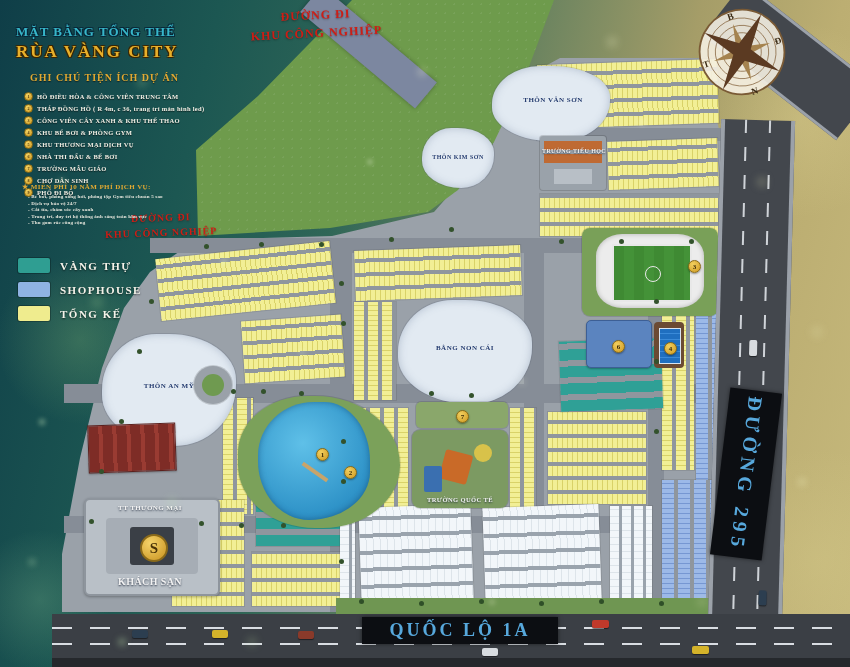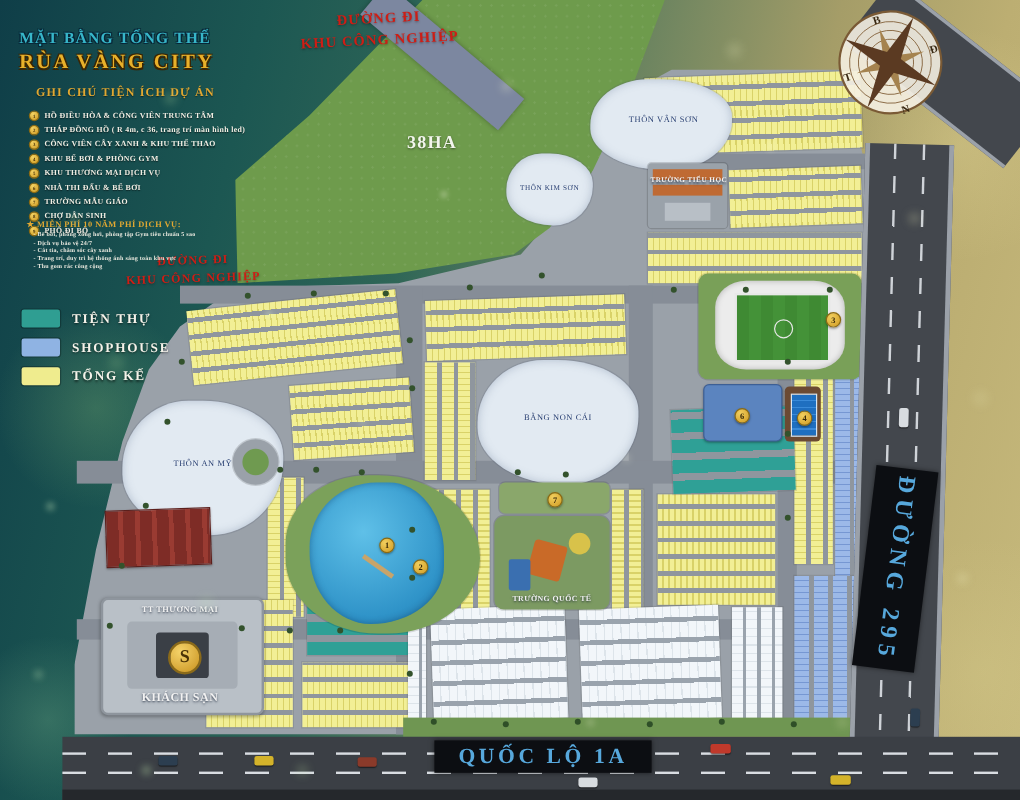--- a/index.html
+++ b/index.html
@@ -41,21 +41,21 @@
     repeating-linear-gradient(90deg, rgba(0,0,0,0) 0 12px, #8f969e 12px 16px),
     repeating-linear-gradient(0deg,#9cb9e8 0 4px,#7697d2 4px 5px);}
   .rows-w-h{background:
     repeating-linear-gradient(0deg, rgba(0,0,0,0) 0 13px, #9aa3ad 13px 17px),
     repeating-linear-gradient(90deg,#f2f6fa 0 6px,#dde4ea 6px 7px);}
   .rows-w-v{background:
     repeating-linear-gradient(90deg, rgba(0,0,0,0) 0 9px, #9aa3ad 9px 12px),
     repeating-linear-gradient(0deg,#f2f6fa 0 6px,#dde4ea 6px 7px);}
   .blob{background:#e2eaf2;border-radius:45% 55% 50% 60%/55% 45% 60% 50%;
     box-shadow:inset 0 0 8px rgba(90,110,140,.35),0 0 0 1px rgba(80,90,110,.2);}
-  .area-label{color:#223a6e;font-weight:normal;text-align:center;letter-spacing:.5px;
+  .area-label{color:#223a6e;font-weight:bold;text-align:center;letter-spacing:.5px;
     text-shadow:0 0 2px rgba(255,255,255,.6);}
   .area-label-light{color:#f2f2f2;font-weight:bold;text-align:center;letter-spacing:.4px;
     text-shadow:0 1px 2px rgba(10,20,40,.8);}
   
   .red-label{color:#cf1d15;font-weight:bold;text-align:center;line-height:1.5;
     text-shadow:0 1px 2px rgba(0,0,0,.35);letter-spacing:1px;}
   
   .banner{background:#0c0e12;color:#57a8dc;font-weight:bold;display:flex;
     align-items:center;justify-content:center;letter-spacing:3px;box-shadow:0 0 4px rgba(0,0,0,.5);}
   
@@ -132,21 +132,20 @@
 <div class="abs road" style="left:150px;top:238px;width:574px;height:15px;"></div>
 <div class="abs road" style="left:330px;top:240px;width:22px;height:372px;"></div>
 <div class="abs road" style="left:524px;top:238px;width:20px;height:374px;"></div>
 <div class="abs road" style="left:648px;top:238px;width:16px;height:374px;"></div>
 <div class="abs road" style="left:64px;top:384px;width:660px;height:19px;"></div>
 <div class="abs road" style="left:64px;top:516px;width:660px;height:17px;"></div>
 <div class="abs road" style="left:536px;top:128px;width:186px;height:13px;"></div>
 
 <div class="abs park"></div>
 <div class="abs park-label">
-  <div class="l2">38HA</div>
 </div>
 <div class="abs toproad"></div>
 
 <div class="abs blk rows-y" style="left:158px;top:250px;width:175px;height:62px;transform:rotate(-6deg);"></div>
 <div class="abs blk rows-y" style="left:243px;top:318px;width:100px;height:62px;transform:rotate(-4deg);"></div>
 <div class="abs blk rows-y-v" style="left:223px;top:398px;width:30px;height:116px;"></div>
 <div class="abs blk rows-y" style="left:172px;top:500px;width:72px;height:106px;"></div>
 <div class="abs blk rows-y" style="left:252px;top:552px;width:92px;height:54px;"></div>
 <div class="abs blk rows-y" style="left:355px;top:248px;width:166px;height:50px;transform:rotate(-2deg);"></div>
 <div class="abs blk rows-y-v" style="left:354px;top:302px;width:42px;height:98px;"></div>
@@ -265,21 +264,21 @@
   <div class="dash" style="top:13px;"></div>
   <div class="dash" style="top:29px;"></div>
   <div class="shoulder"></div>
   <div class="car" style="left:540px;top:6px;width:17px;height:8px;background:#c0392b;"></div>
   <div class="car" style="left:640px;top:32px;width:17px;height:8px;background:#d4b32a;"></div>
   <div class="car" style="left:80px;top:16px;width:16px;height:8px;background:#2c3e50;"></div>
   <div class="car" style="left:160px;top:16px;width:16px;height:8px;background:#d4b32a;"></div>
   <div class="car" style="left:246px;top:17px;width:16px;height:8px;background:#8a3a2a;"></div>
   <div class="car" style="left:430px;top:34px;width:16px;height:8px;background:#d8dce0;"></div>
 </div>
-<div class="abs banner" style="left:362px;top:617px;width:181px;height:27px;font-size:18px;">
+<div class="abs banner" style="left:362px;top:617px;width:196px;height:27px;font-size:18px;">
   <span>QUỐC LỘ 1A</span>
 </div>
 
 <div class="abs red-label" style="left:206px;top:6px;width:220px;font-size:12px;transform:rotate(-3deg);">
   <div>ĐƯỜNG ĐI</div>
   <div>KHU CÔNG NGHIỆP</div>
 </div>
 <div class="abs red-label" style="left:96px;top:210px;width:130px;font-size:10px;transform:rotate(-2deg);">
   <div>ĐƯỜNG ĐI</div>
   <div>KHU CÔNG NGHIỆP</div>
@@ -348,21 +347,21 @@
   <div>- Bể bơi, phòng xông hơi, phòng tập Gym tiêu chuẩn 5 sao</div>
   <div>- Dịch vụ bảo vệ 24/7</div>
   <div>- Cắt tỉa, chăm sóc cây xanh</div>
   <div>- Trang trí, duy trì hệ thống ánh sáng toàn khu vực</div>
   <div>- Thu gom rác công cộng</div>
 </div>
 
 <div class="abs ht-rows">
   <div class="ht-row">
     <div class="swatch" style="background: rgb(47, 158, 146);"></div>
-    <span>TIỆN THỰ</span>
+    <span>VÀNG THỰ</span>
   </div>
   <div class="ht-row">
     <div class="swatch" style="background: rgb(143, 179, 227);"></div>
     <span>SHOPHOUSE</span>
   </div>
   <div class="ht-row">
     <div class="swatch" style="background: rgb(239, 236, 142);"></div>
     <span>TỔNG KẾ</span>
   </div>
 </div>

